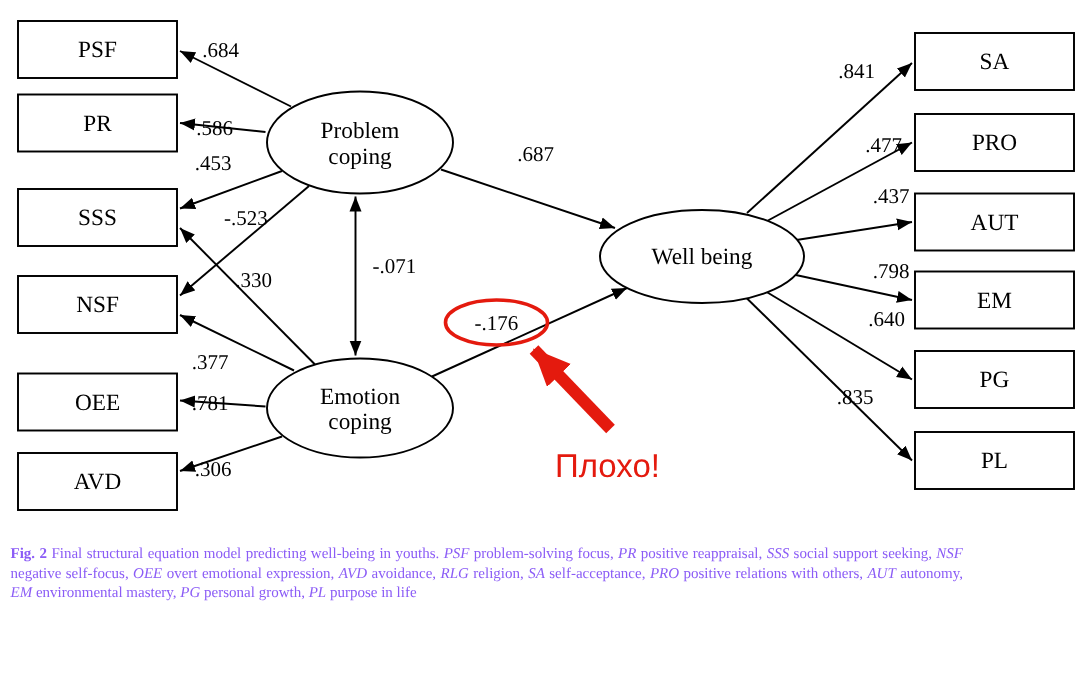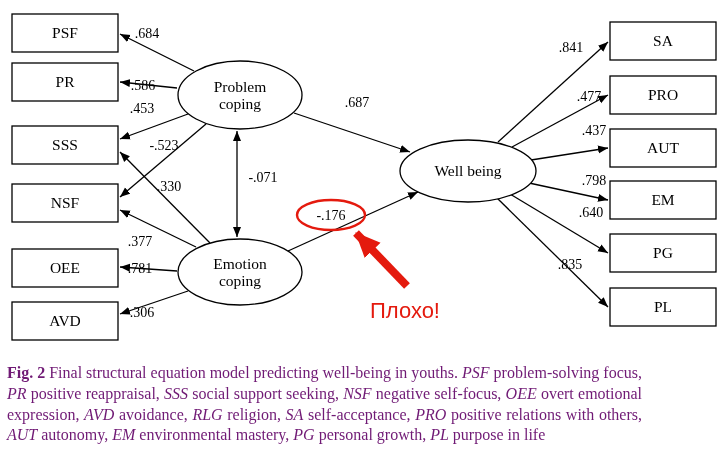--- a/index.html
+++ b/index.html
@@ -18,24 +18,24 @@
   .latent-label { font-size: 15.5px; }
   .coef { font-size: 14px; }
   .red-ellipse { fill: none; stroke: #e41a0e; stroke-width: 2.4; }
   .red-arrow { stroke: #e41a0e; stroke-width: 8; stroke-linecap: butt; }
   .annotation-text {
     font-size: 22px; fill: #e41a0e;
     font-family: "Liberation Sans", sans-serif;
   }
   .caption {
     padding: 11px 8px 0 7px;
-    font-size: 16px;
+    font-size: 10px;
     line-height: 1.3;
     text-align: justify;
-    color: #701a75;
+    color: #8b5cf6;
   }
   .seg-bold { font-weight: bold; }
   .seg-italic { font-style: italic; }
 </style>
 </head>
 <body>
 
 <div class="page">
 
   <svg class="diagram" width="727" height="352" viewBox="0 0 727 352">

